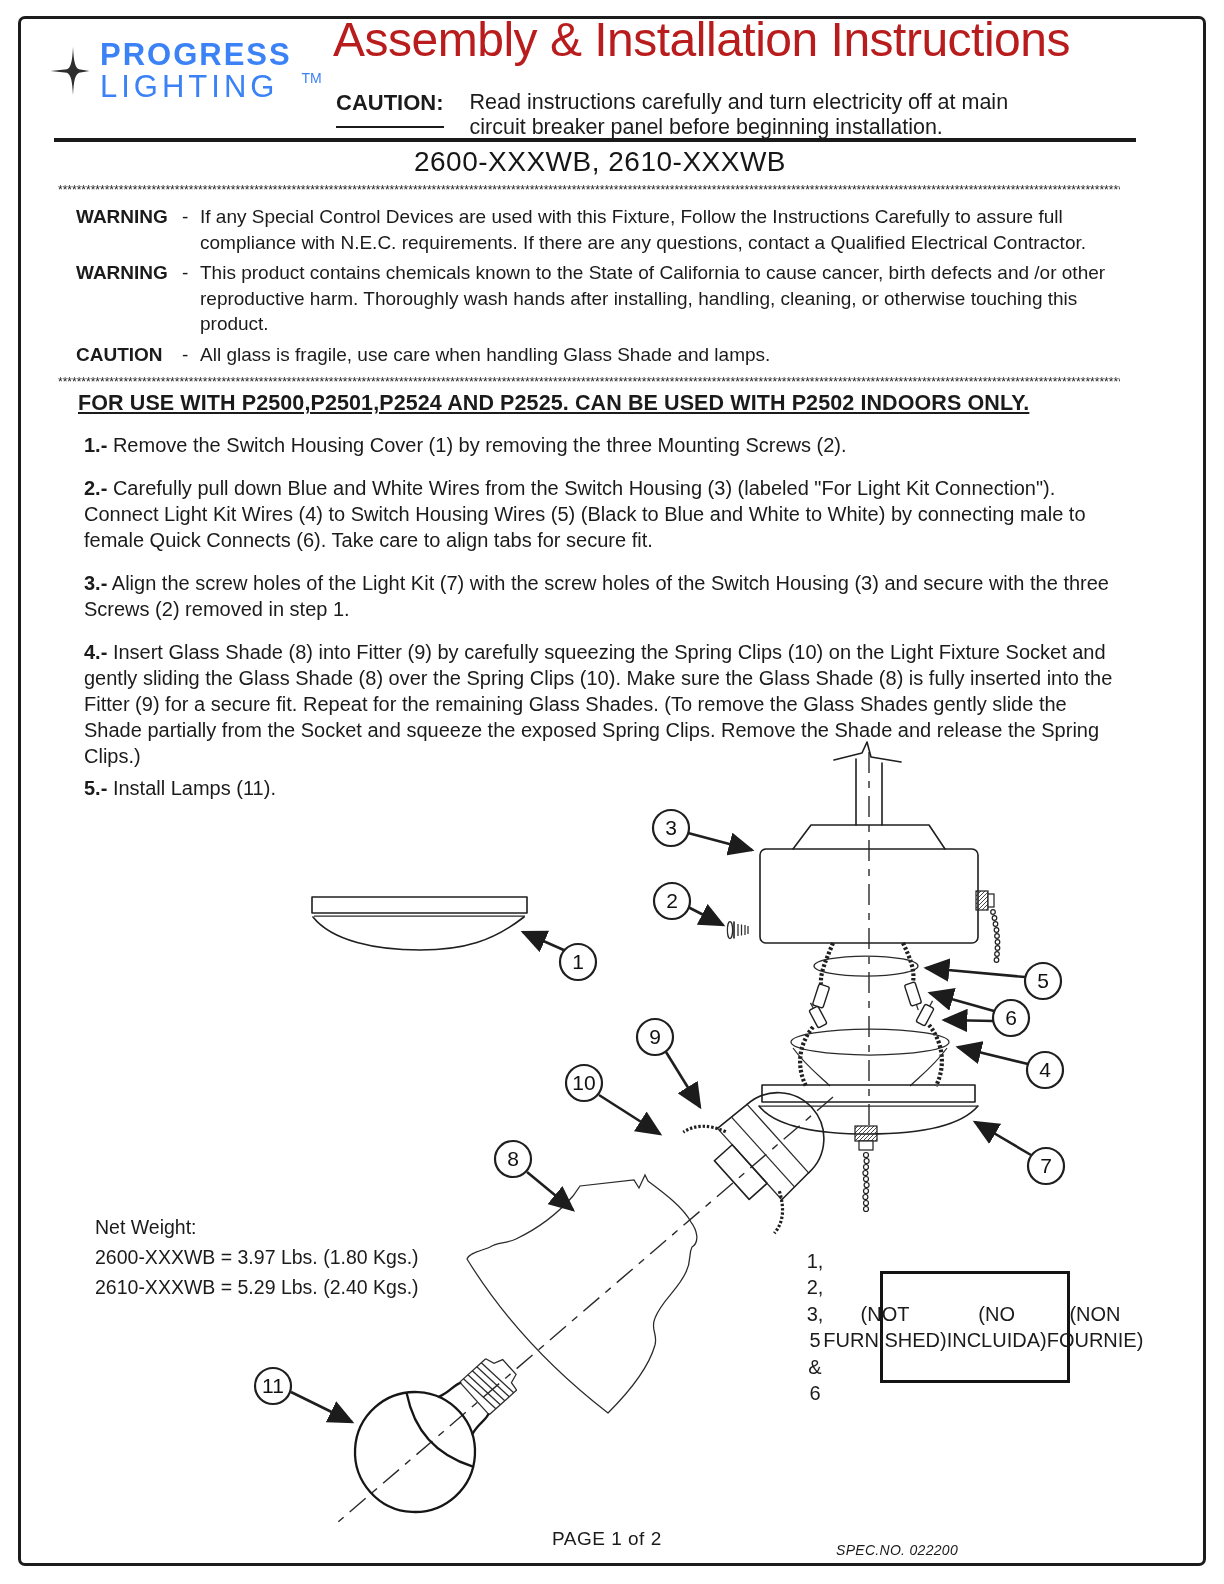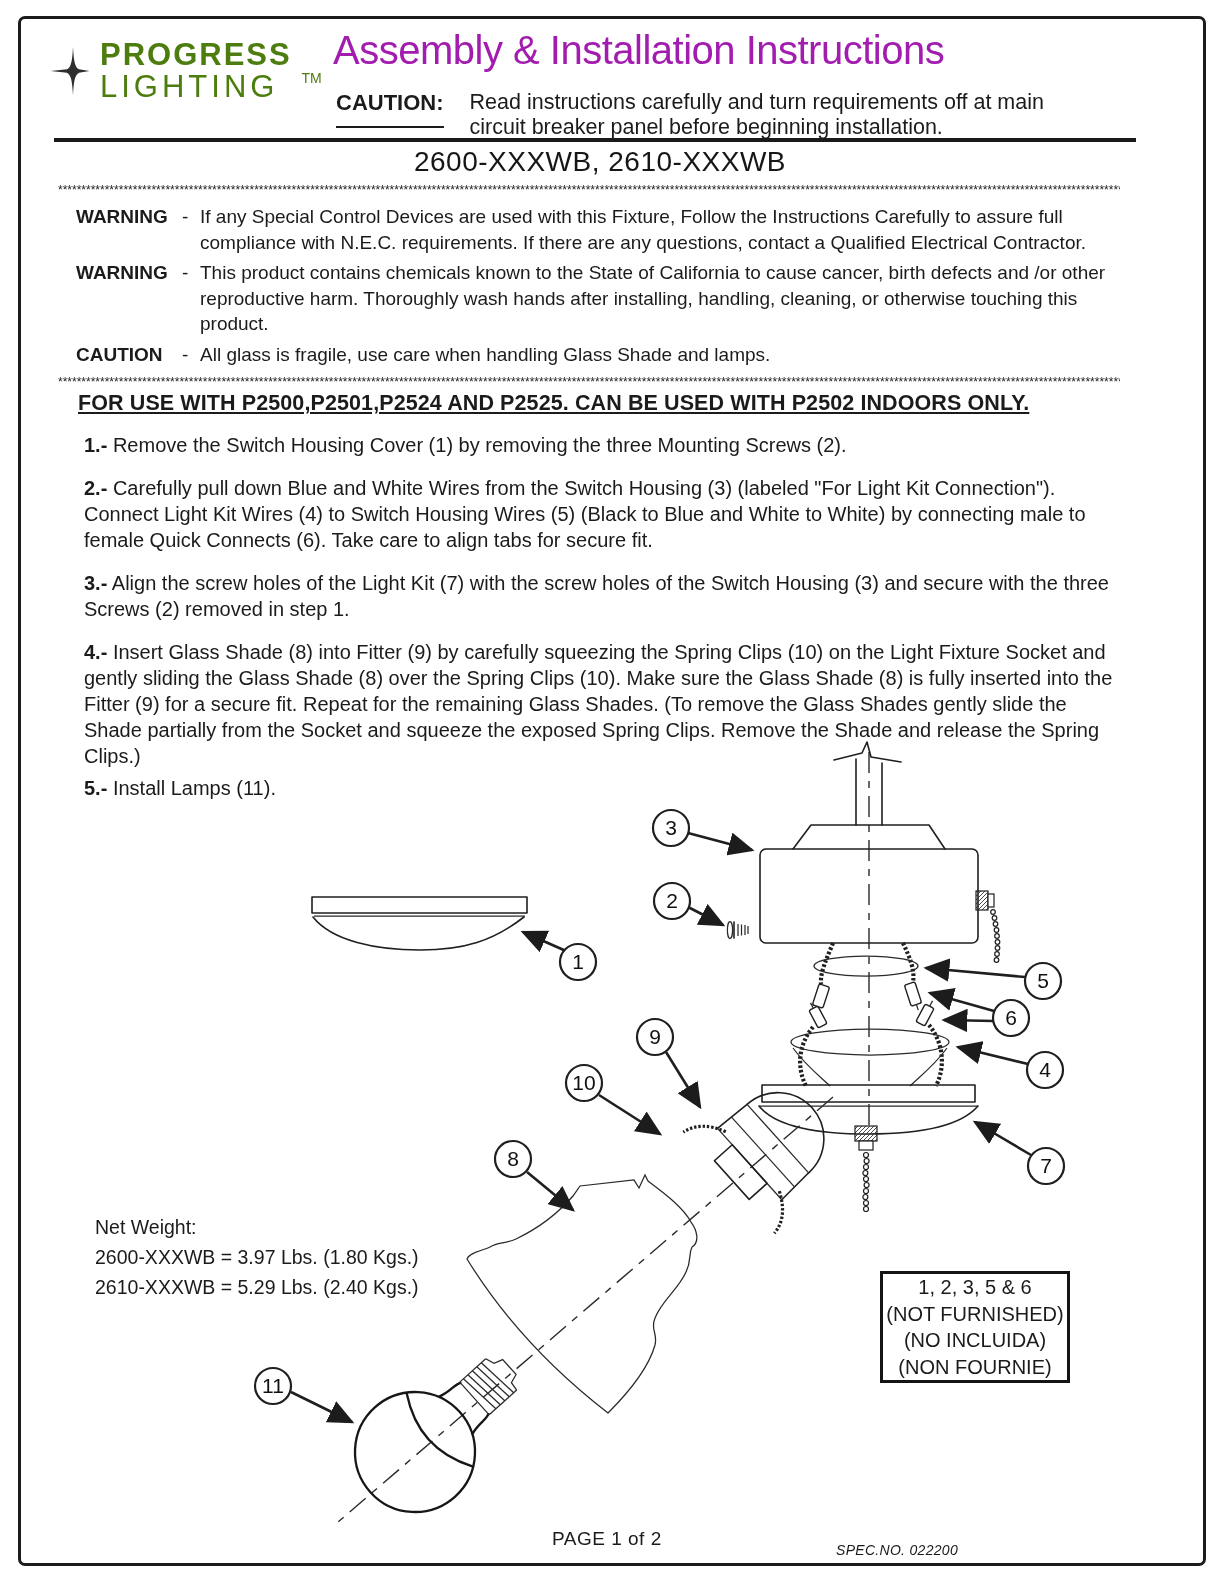--- a/index.html
+++ b/index.html
@@ -6,25 +6,25 @@
   body{
     width:1224px;height:1584px;background:#ffffff;position:relative;
     font-family:"Liberation Sans", sans-serif;color:#1b1b1b;overflow:hidden;
   }
   .abs{position:absolute;}
   #page-border{left:18px;top:16px;width:1188px;height:1550px;border:3px solid #1c1c1c;border-radius:7px;box-sizing:border-box;}
 
   
   #logo{left:50px;top:38px;display:flex;align-items:center;gap:4px;}
   #logo .star{width:46px;height:66px;flex:0 0 auto;}
-  .brand-col{display:flex;flex-direction:column;line-height:1.02;color:#4d7c0f;}
+  .brand-col{display:flex;flex-direction:column;line-height:1.02;color:#3b82f6;}
   .brand-1{font-size:31px;font-weight:bold;letter-spacing:2px;}
   .brand-2{font-size:31px;font-weight:normal;letter-spacing:4px;}
   .brand-tm{font-size:14px;vertical-align:top;letter-spacing:0;margin-left:23px;}
-  #doc-title{left:333px;top:28px;font-size:40px;color:#a21caf;white-space:nowrap;letter-spacing:-0.5px;}
+  #doc-title{left:333px;top:12px;font-size:48px;color:#b91c1c;white-space:nowrap;letter-spacing:-0.5px;}
   #caution-row{left:336px;top:90px;display:flex;gap:26px;align-items:flex-start;}
   .caution-label{font-size:22px;font-weight:bold;border-bottom:2.5px solid #1b1b1b;padding-bottom:10px;}
   .caution-text{font-size:21.5px;line-height:25px;}
   #header-rule{left:54px;top:138px;width:1082px;height:3.5px;background:#1a1a1a;}
 
   #model-heading{left:40px;top:146px;width:1120px;text-align:center;font-size:28px;color:#161616;letter-spacing:0.5px;}
   .sep-line{left:58px;width:1062px;height:15px;font-size:12px;line-height:13px;white-space:nowrap;overflow:hidden;color:#222;}
   #sep-1{top:184px;}
   #sep-2{top:376px;}
 
@@ -51,21 +51,21 @@
   .dashln{stroke:#2a2a2a;stroke-width:1.4;stroke-dasharray:21 8 7 8;fill:none;}
   .bead{fill:none;stroke:#1f1f1f;stroke-width:1.2;}
   .callout circle{fill:#ffffff;stroke:#1f1f1f;stroke-width:2.2;}
   .callout text{font-family:"Liberation Sans",sans-serif;font-size:21px;fill:#111;text-anchor:middle;}
   .arrow{stroke:#1f1f1f;stroke-width:2.6;fill:none;marker-end:url(#ah);}
   .bulbln{stroke:#161616;stroke-width:2.3;fill:none;stroke-linecap:round;}
 
   
   #net-weight{left:95px;top:1212px;font-size:19.5px;line-height:30px;}
   #not-furnished{left:880px;top:1271px;width:190px;height:112px;border:3px solid #141414;box-sizing:border-box;
-    display:flex;flex-direction:column;justify-content:center;align-items:center;text-align:center;
+    display:flex;flex-direction:row;justify-content:center;align-items:center;text-align:center;
     font-size:20px;line-height:26.5px;background:#fff;}
   #footer-page{left:552px;top:1528px;font-size:19px;letter-spacing:0.5px;}
   #footer-spec{left:836px;top:1542px;font-size:14px;letter-spacing:0.3px;font-style:italic;}
 </style>
 </head>
 <body>
 
 <div id="page-border" class="abs"></div>
 
 <div id="logo" class="abs">
@@ -74,21 +74,21 @@
   </svg>
   <div class="brand-col">
     <span class="brand-1">PROGRESS</span>
     <span class="brand-2"><span>LIGHTING</span><sup class="brand-tm">TM</sup></span>
   </div>
 </div>
 <div id="doc-title" class="abs">Assembly &amp; Installation Instructions</div>
 <div id="caution-row" class="abs">
   <span class="caution-label">CAUTION:</span>
   <span class="caution-text">
-    <div>Read instructions carefully and turn requirements off at main</div>
+    <div>Read instructions carefully and turn electricity off at main</div>
     <div>circuit breaker panel before beginning installation.</div>
   </span>
 </div>
 <div id="header-rule" class="abs"></div>
 
 <div id="model-heading" class="abs">2600-XXXWB, 2610-XXXWB</div>
 <div id="sep-1" class="abs sep-line">************************************************************************************************************************************************************************************************************************************************</div>
 
 <div id="warnings" class="abs">
   <div class="warn-row">

